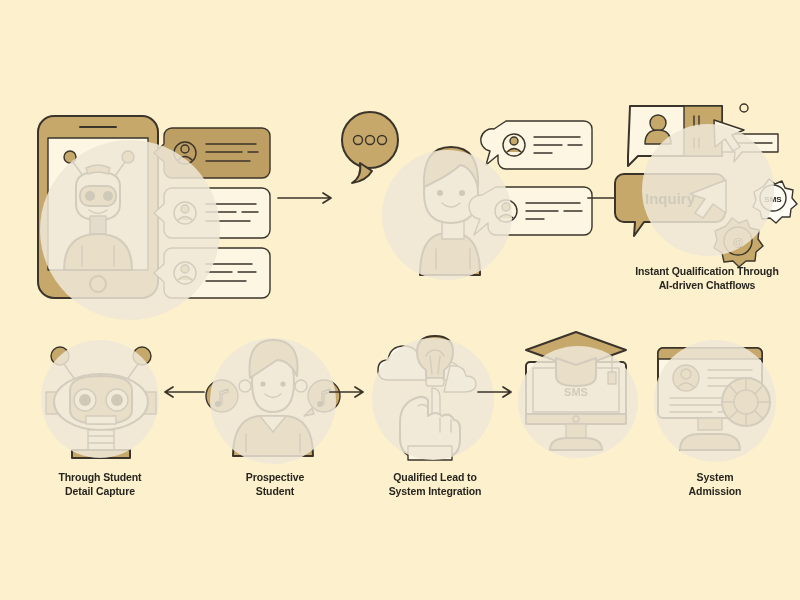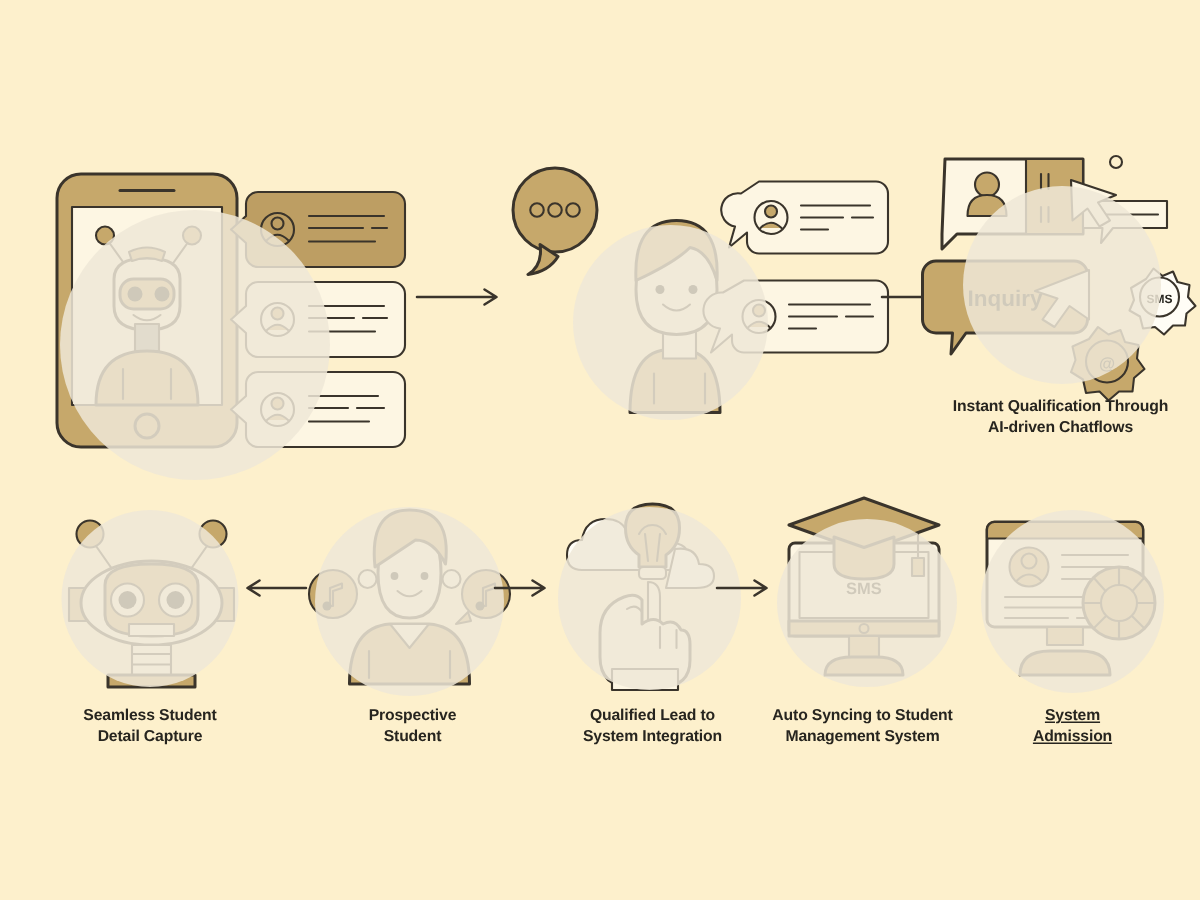--- a/index.html
+++ b/index.html
@@ -239,21 +239,21 @@
       <circle cx="69" cy="70" r="11" class="fill-cream ln-t"></circle>
       <circle cx="101" cy="70" r="11" class="fill-cream ln-t"></circle>
       <circle cx="69" cy="70" r="6" class="fill-dark"></circle>
       <circle cx="101" cy="70" r="6" class="fill-dark"></circle>
       <path d="M70 86 h30 v8 h-30 z" class="fill-cream ln-t"></path>
       <rect x="72" y="100" width="26" height="20" class="fill-cream ln-t"></rect>
       <line x1="72" y1="106" x2="98" y2="106" class="ln-t"></line>
       <line x1="72" y1="113" x2="98" y2="113" class="ln-t"></line>
       <path d="M56 120 h58 v8 h-58 z" class="fill-tan ln"></path>
     </svg>
-    <div class="caption" style="left:3px; top:140px; width:162px;">Seamless Student
+    <div class="caption" style="left:3px; top:140px; width:162px;">Through Student
 Detail Capture</div>
   </div>
 
   <div class="arrow" style="left:160px; top:384px;">
     <svg width="50" height="16" viewBox="0 0 50 16">
         <path d="M44 8 H6 M13 3 L5 8 L13 13"></path>
       </svg>
   </div>
 
   <div class="node" style="left:200px; top:330px;">
@@ -335,22 +335,20 @@
       <circle cx="76" cy="91" r="3" class="ln-t fill-none"></circle>
       <rect x="66" y="96" width="20" height="14" class="fill-tan ln-t"></rect>
       <path d="M50 122 q0-12 18-12 h16 q18 0 18 12 z" class="fill-tan ln"></path>
       <text class="mono-label" x="76" y="68" text-anchor="middle">SMS</text>
 
       <path d="M76 4 L126 22 L76 40 L26 22 z" class="fill-tan ln"></path>
       <path d="M56 30 v18 q0 10 20 10 q20 0 20 -10 v-18 l-20 7 z" class="fill-tan ln"></path>
       <line x1="112" y1="28" x2="112" y2="44" class="ln-t"></line>
       <path d="M108 44 h8 v12 h-8 z" class="fill-tan ln-t"></path>
     </svg>
-    <div class="caption" style="left:-12px; top:142px; width:174px;">Auto Syncing to Student
-Management System</div>
   </div>
 
   <div class="node" style="left:640px; top:330px;">
     <div class="circle-bg" style="left:14px; top:10px; width:122px; height:122px;"></div>
     <svg width="150" height="130" viewBox="0 0 150 130">
       <rect x="18" y="18" width="104" height="70" rx="5" class="fill-cream ln"></rect>
       <path d="M18 23 a5 5 0 0 1 5 -5 h94 a5 5 0 0 1 5 5 v6 h-104 z" class="fill-tan ln-t"></path>
       <circle cx="46" cy="48" r="13" class="fill-tan ln-t"></circle>
       <circle cx="46" cy="44" r="5" class="ln-t fill-none"></circle>
       <path d="M38 57 q8-8 16 0" class="ln-t"></path>
@@ -370,17 +368,17 @@
         <line x1="106" y1="48" x2="106" y2="60" class="ln-t"></line>
         <line x1="123" y1="55" x2="115" y2="64" class="ln-t"></line>
         <line x1="130" y1="72" x2="118" y2="72" class="ln-t"></line>
         <line x1="123" y1="89" x2="115" y2="81" class="ln-t"></line>
         <line x1="106" y1="96" x2="106" y2="84" class="ln-t"></line>
         <line x1="89" y1="89" x2="97" y2="81" class="ln-t"></line>
         <line x1="82" y1="72" x2="94" y2="72" class="ln-t"></line>
         <line x1="89" y1="55" x2="97" y2="64" class="ln-t"></line>
       </g>
     </svg>
-    <div class="caption" style="left:0px; top:140px; width:150px;text-decoration:underline;">System
+    <div class="caption" style="left:0px; top:140px; width:150px;">System
 Admission</div>
   </div>
 
 </div>
 
 </body></html>

